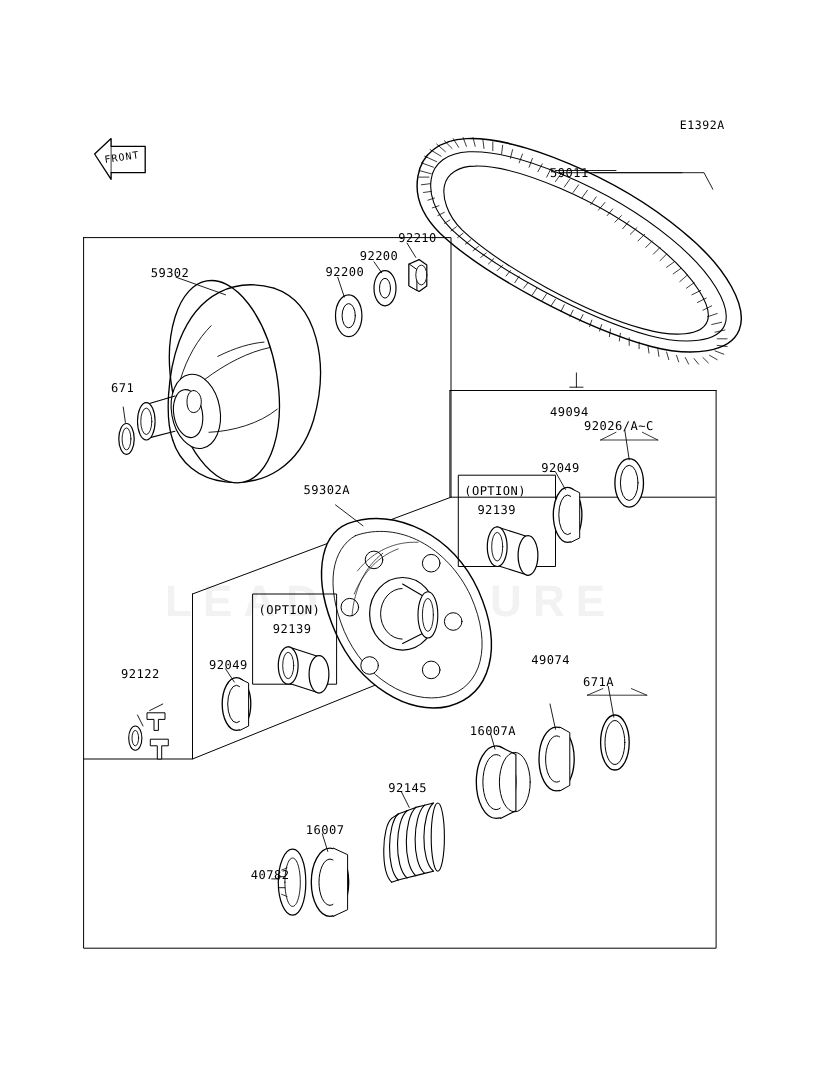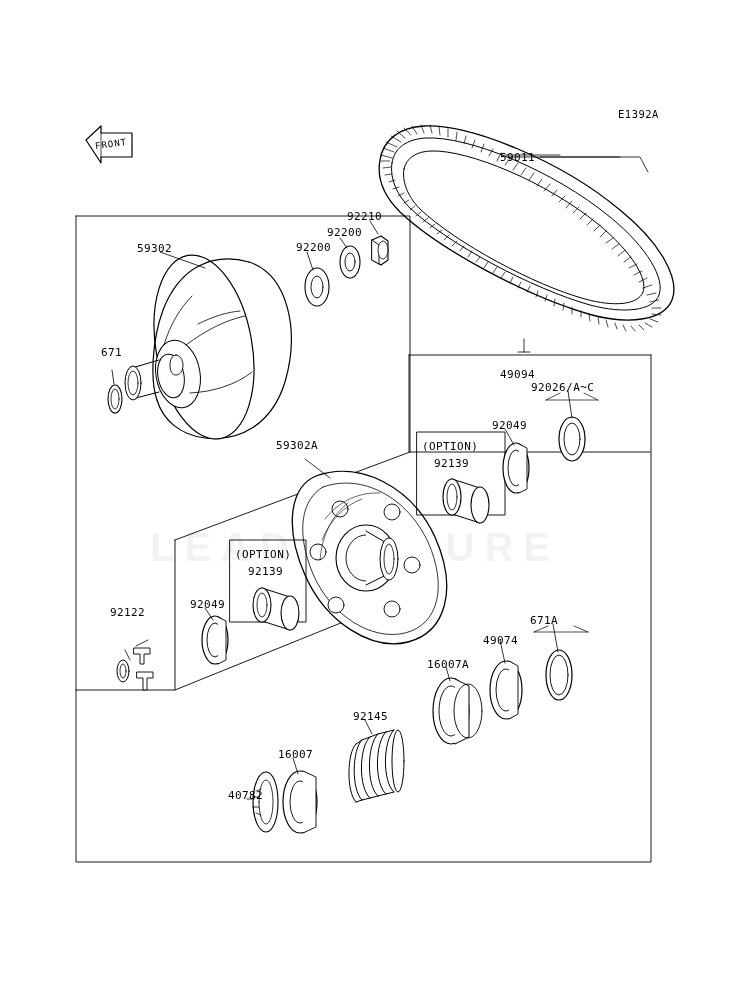--- a/index.html
+++ b/index.html
@@ -366,36 +366,36 @@
 
   </svg>
 
   <div class="front-box" style="left:84px; top:126px;">
     <span class="front-text">FRONT</span>
   </div>
 
   <div class="code-tag" style="left:618px; top:108px;">E1392A</div>
 
   <div class="lbl" style="left:500px; top:151px;">59011</div>
-  <div class="lbl" style="left:347px; top:210px;text-align:center;">92210</div>
+  <div class="lbl" style="left:362px; top:210px;text-align:center;">92210</div>
   <div class="lbl" style="left:327px; top:226px;">92200</div>
   <div class="lbl" style="left:296px; top:241px;">92200</div>
   <div class="lbl" style="left:137px; top:242px;">59302</div>
   <div class="lbl" style="left:101px; top:346px;">671</div>
   <div class="lbl" style="left:500px; top:329px;margin-top:39px;">49094</div>
   <div class="lbl" style="left:531px; top:381px;">92026/A~C</div>
   <div class="lbl" style="left:492px; top:419px;">92049</div>
   <div class="lbl" style="left:422px; top:440px;">(OPTION)</div>
   <div class="lbl" style="left:434px; top:457px;">92139</div>
   <div class="lbl" style="left:276px; top:439px;">59302A</div>
   <div class="lbl" style="left:235px; top:548px;">(OPTION)</div>
   <div class="lbl" style="left:248px; top:565px;">92139</div>
   <div class="lbl" style="left:190px; top:598px;">92049</div>
   <div class="lbl" style="left:530px; top:614px;">671A</div>
-  <div class="lbl" style="left:483px; top:634px;">49074</div>
+  <div class="lbl" style="left:483px; top:594px;">49074</div>
   <div class="lbl" style="left:110px; top:606px;">92122</div>
   <div class="lbl" style="left:427px; top:658px;">16007A</div>
   <div class="lbl" style="left:353px; top:710px;">92145</div>
   <div class="lbl" style="left:278px; top:748px;">16007</div>
   <div class="lbl" style="left:228px; top:789px;">40782</div>
 
 
 </div>
 
 </body></html>

